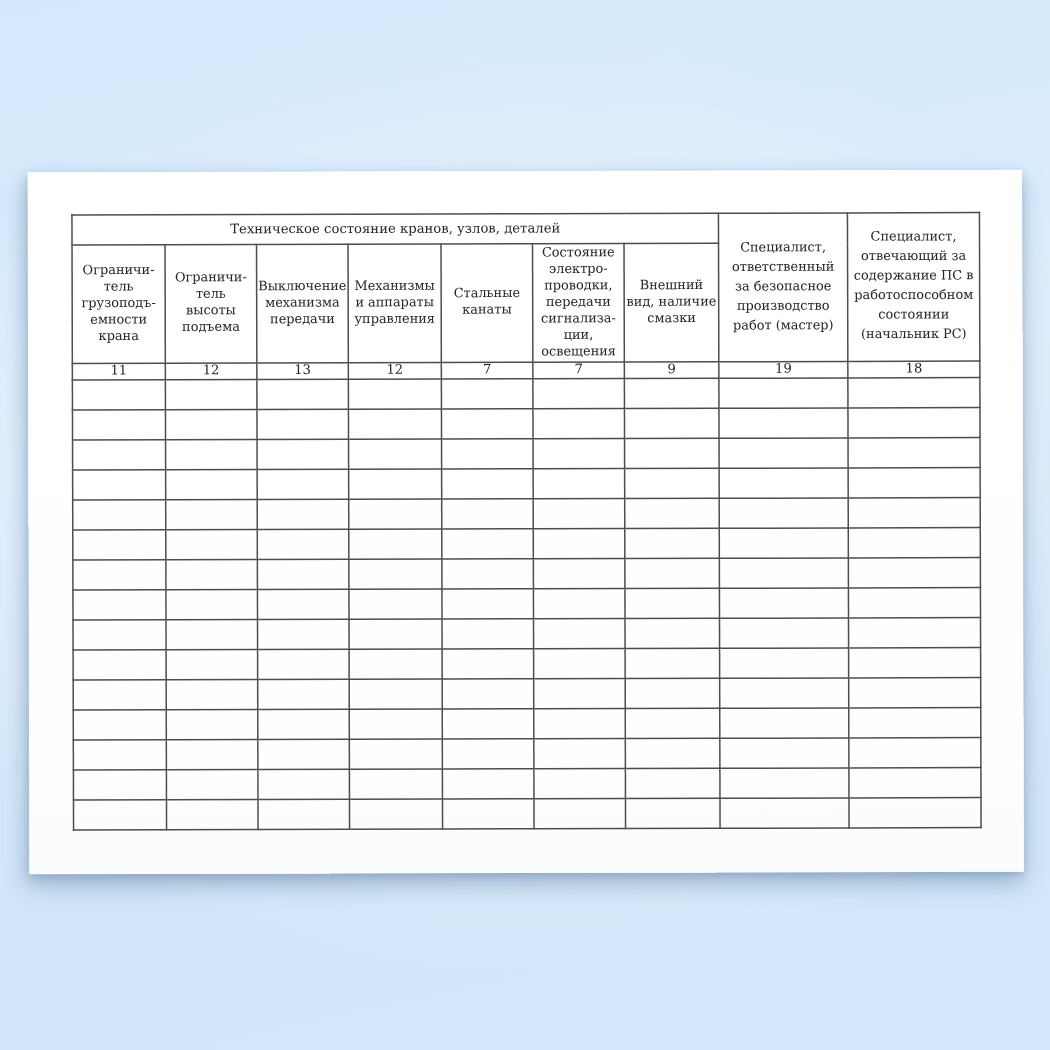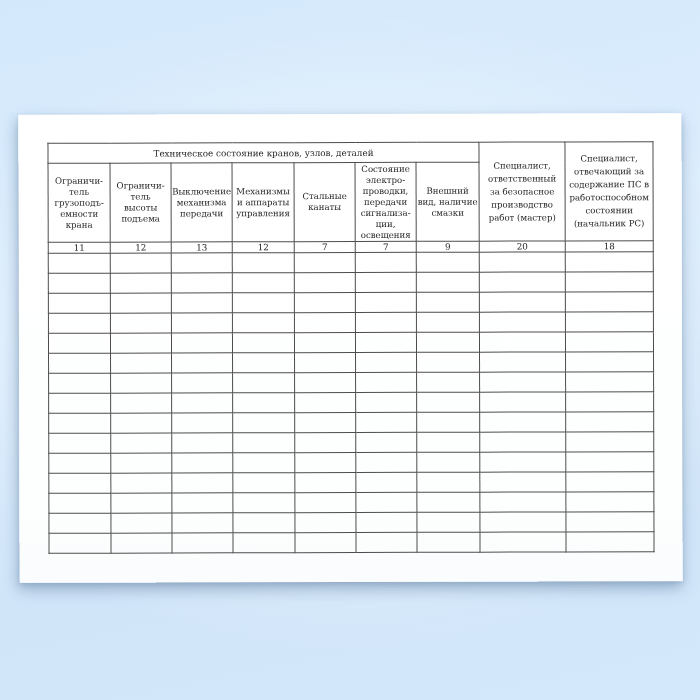--- a/index.html
+++ b/index.html
@@ -123,21 +123,21 @@
 смазки</th>
       </tr>
       <tr id="number-row">
           <td class="num">11</td>
           <td class="num">12</td>
           <td class="num">13</td>
           <td class="num">12</td>
           <td class="num">7</td>
           <td class="num">7</td>
           <td class="num">9</td>
-          <td class="num">20</td>
+          <td class="num">19</td>
           <td class="num">18</td>
         </tr>
     </thead>
     <tbody class="rows" id="table-body">
         <tr>
           <td></td>
           <td></td>
           <td></td>
           <td></td>
           <td></td>

